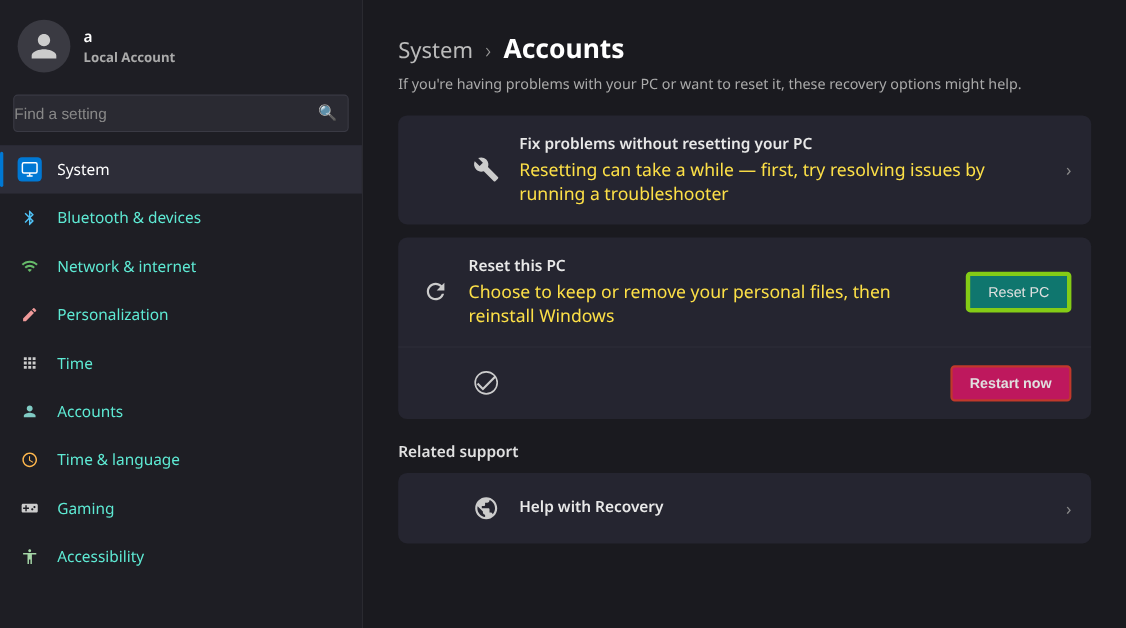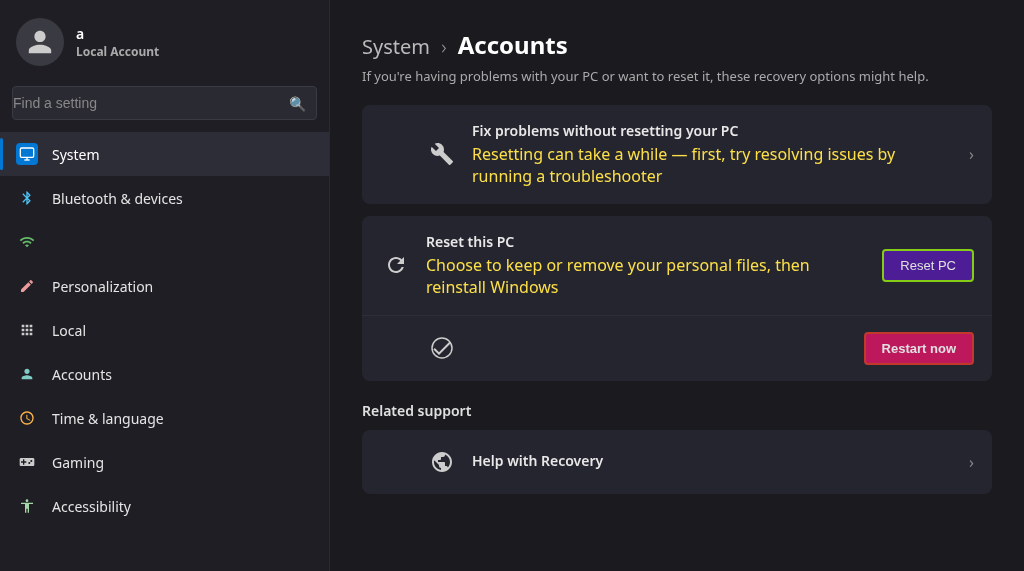--- a/index.html
+++ b/index.html
@@ -94,21 +94,21 @@
       pointer-events: none;
     }
 
     .nav-item {
       display: flex;
       align-items: center;
       gap: 14px;
       padding: 11px 16px;
       cursor: pointer;
       border-radius: 0;
-      color: #e5e5e5;
+      color: #5eead4;
       font-size: 14px;
       position: relative;
     }
 
     .nav-item.active {
       background: #2d2d38;
       color: #fff;
     }
 
     .nav-item.active::before {
@@ -227,23 +227,23 @@
       font-size: 16px;
       color: #fde047;
       line-height: 1.4;
     }
 
     .card-action {
       flex-shrink: 0;
     }
 
     .btn {
-      background: #4c1d95;
+      background: #0f766e;
       color: #e0e0e0;
-      border: 2px solid #84cc16;
+      border: 4px solid #84cc16;
       border-radius: 4px;
       padding: 7px 16px;
       font-size: 13px;
       cursor: pointer;
       white-space: nowrap;
     }
 
     .btn.highlighted {
       border: 2px solid #c0392b;
       background: #be185d;
@@ -307,38 +307,39 @@
       </div>
       <span>Bluetooth &amp; devices</span>
     </div>
 
     <div class="nav-item">
       <div class="nav-icon network">
         <svg width="16" height="16" viewBox="0 0 24 24" fill="#66bb6a">
             <path d="M1 9l2 2c4.97-4.97 13.03-4.97 18 0l2-2C16.93 2.93 7.08 2.93 1 9zm8 8l3 3 3-3c-1.65-1.66-4.34-1.66-6 0zm-4-4l2 2c2.76-2.76 7.24-2.76 10 0l2-2C15.14 9.14 8.87 9.14 5 13z"></path>
           </svg>
       </div>
+      <span>Network &amp; internet</span>
     </div>
 
     <div class="nav-item">
       <div class="nav-icon personalization">
         <svg width="16" height="16" viewBox="0 0 24 24" fill="#ef9a9a">
             <path d="M3 17.25V21h3.75L17.81 9.94l-3.75-3.75L3 17.25zM20.71 7.04c.39-.39.39-1.02 0-1.41l-2.34-2.34c-.39-.39-1.02-.39-1.41 0l-1.83 1.83 3.75 3.75 1.83-1.83z"></path>
           </svg>
       </div>
       <span>Personalization</span>
     </div>
 
     <div class="nav-item">
       <div class="nav-icon apps">
         <svg width="16" height="16" viewBox="0 0 24 24" fill="#ccc">
             <path d="M4 8h4V4H4v4zm6 12h4v-4h-4v4zm-6 0h4v-4H4v4zm0-6h4v-4H4v4zm6 0h4v-4h-4v4zm6-10v4h4V4h-4zm-6 4h4V4h-4v4zm6 6h4v-4h-4v4zm0 6h4v-4h-4v4z"></path>
           </svg>
       </div>
-      <span>Local</span>
+      <span>Time</span>
     </div>
 
     <div class="nav-item">
       <div class="nav-icon accounts">
         <svg width="16" height="16" viewBox="0 0 24 24" fill="#80cbc4">
             <path d="M12 12c2.21 0 4-1.79 4-4s-1.79-4-4-4-4 1.79-4 4 1.79 4 4 4zm0 2c-2.67 0-8 1.34-8 4v2h16v-2c0-2.66-5.33-4-8-4z"></path>
           </svg>
       </div>
       <span>Accounts</span>
     </div>

